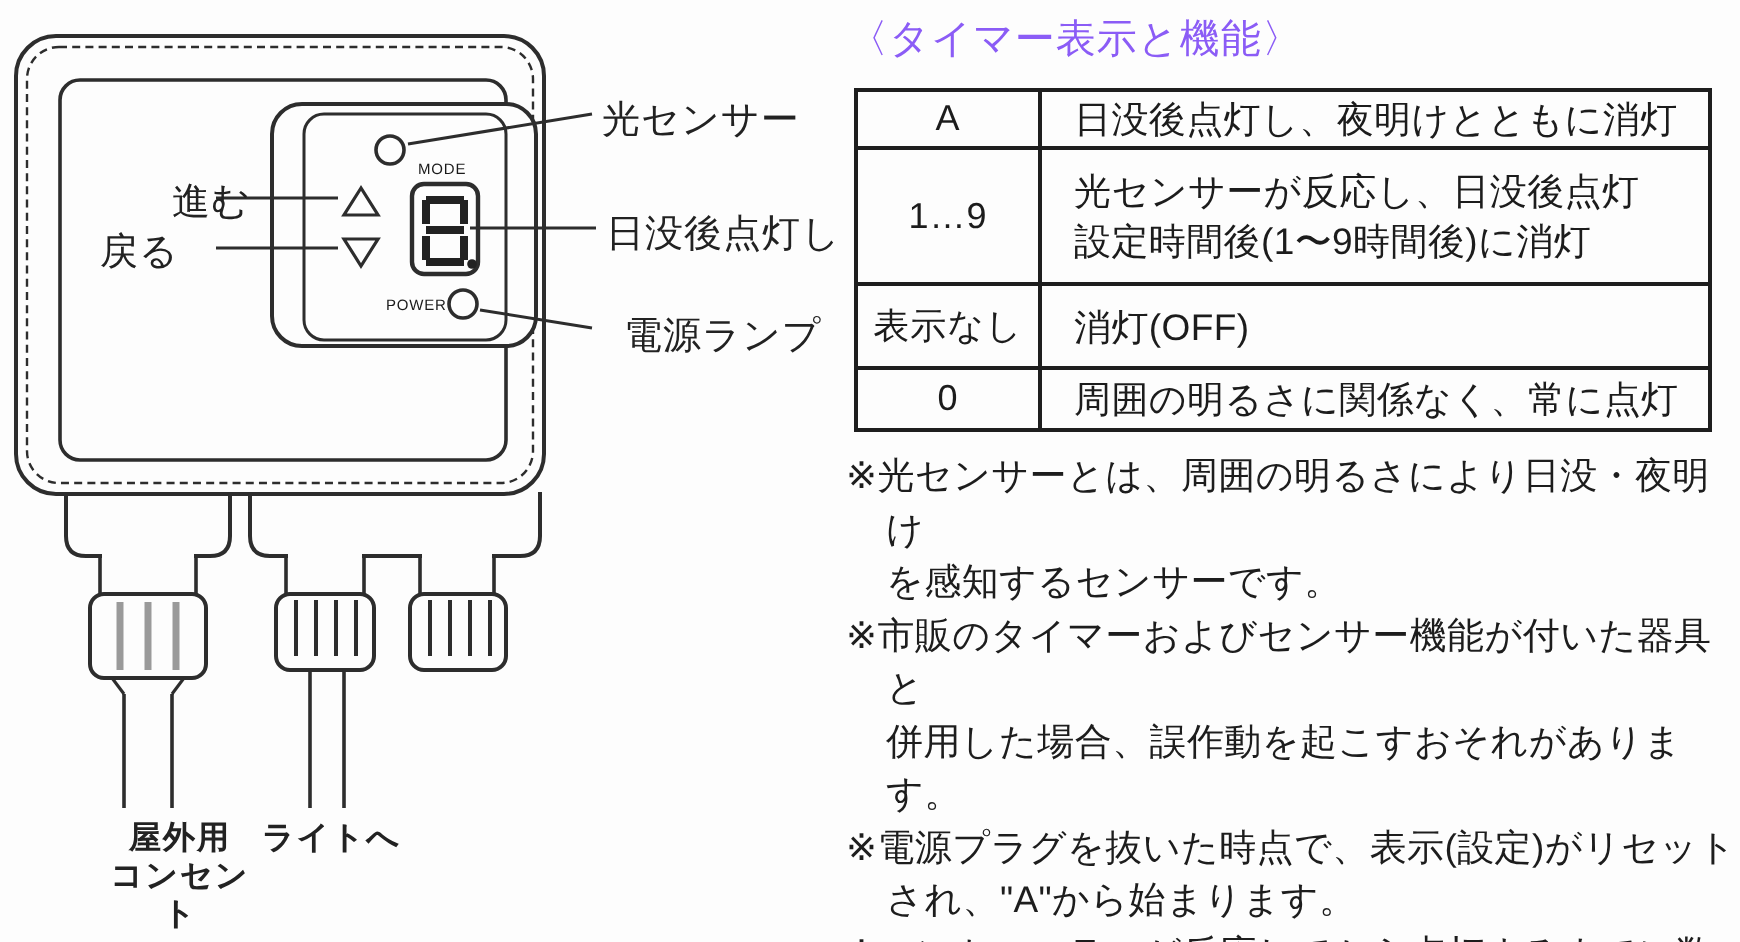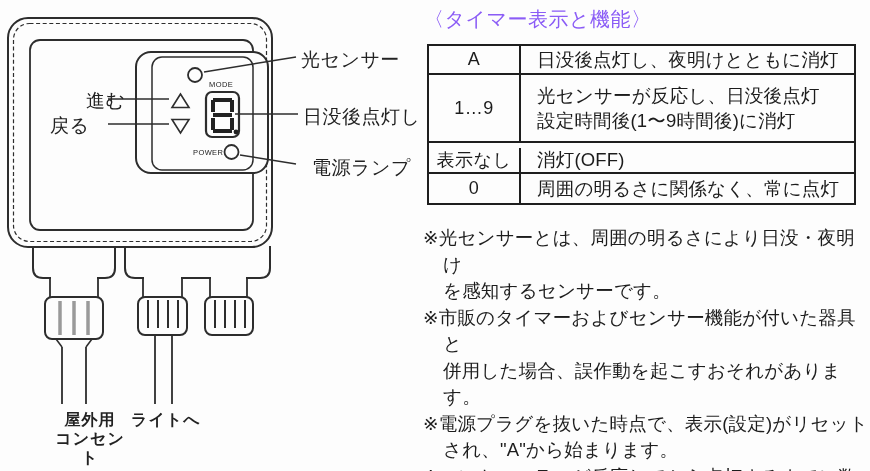--- a/index.html
+++ b/index.html
@@ -18,21 +18,21 @@
   
   .table-title{position:absolute;left:424px;top:6px;font-size:20px;letter-spacing:.5px;color:#8b5cf6;}
   .timer-table{
     position:absolute;left:427px;top:44px;width:429px;
     border:2px solid #1e1e1e;box-sizing:border-box;background:#fdfdfd;
   }
   .trow{display:flex;box-sizing:border-box;}
   .trow + .trow{border-top:2px solid #1e1e1e;}
   .trow:nth-child(1){height:27px;}
   .trow:nth-child(2){height:68px;}
-  .trow:nth-child(3){height:31px;align-items:flex-end;}
+  .trow:nth-child(3){height:42px;}
   .trow:nth-child(4){height:31px;}
   .tcell-display{
     width:92px;flex:0 0 92px;border-right:2px solid #1e1e1e;box-sizing:border-box;
     display:flex;align-items:center;justify-content:center;
     font-size:18px;letter-spacing:.5px;
   }
   .tcell-func{
     flex:1;display:flex;align-items:center;padding-left:16px;
     font-size:18.5px;line-height:25px;letter-spacing:.2px;white-space:pre-line;
   }

